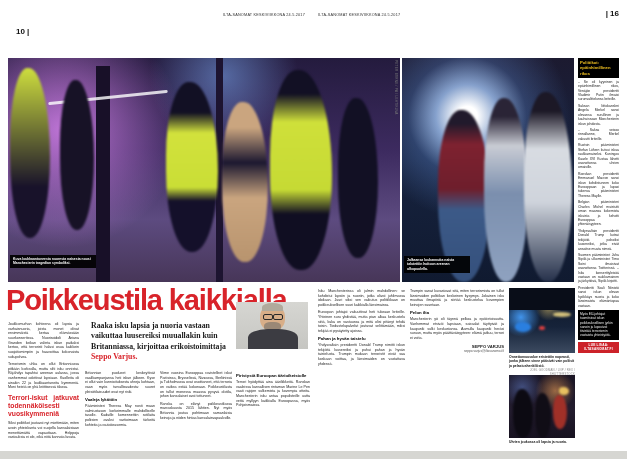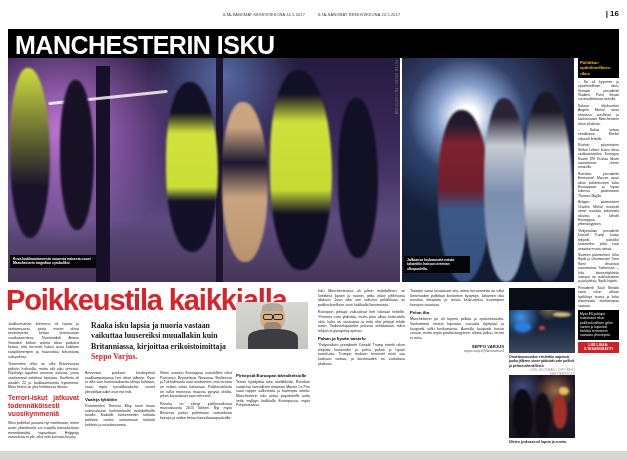--- a/index.html
+++ b/index.html
@@ -73,23 +73,20 @@
 <body>
 
 <div class="sheet">
   <div class="page"></div>
 
   <div class="abs pagenum" style="left:8px;top:27px;margin-left:8px;">10 |</div>
   <div class="abs issue" style="left:185px;top:13px;width:120px;text-align:right;">ILTA-SANOMAT KESKIVIIKKONA 24.5.2017</div>
   <div class="abs issue" style="left:318px;top:13px;">ILTA-SANOMAT KESKIVIIKKONA 24.5.2017</div>
   <div class="abs pagenum" style="left:580px;top:9px;width:39px;text-align:right;">| 16</div>
 
-  <div class="abs banner">
-    <div class="banner-title">MANCHESTERIN ISKU</div>
-  </div>
 
   <div class="abs photo photo-main">
     <div class="blob" style="left:88px;top:8px;width:14px;height:216px;background:#181028;border-radius:0;"></div>
     <div class="blob" style="left:208px;top:0;width:7px;height:224px;background:#1d1430;border-radius:0;"></div>
     <div class="blob" style="left:40px;top:38px;width:120px;height:3px;background:rgba(255,255,255,.8);transform:rotate(-6deg);border-radius:2px;"></div>
     <div class="blob" style="left:52px;top:22px;width:34px;height:150px;background:#171226;filter:blur(1px);"></div>
     <div class="blob" style="left:2px;top:10px;width:40px;height:170px;background:linear-gradient(180deg,#cede3e,#18122a 70%);filter:blur(1px);"></div>
     <div class="blob" style="left:158px;top:24px;width:52px;height:170px;background:linear-gradient(180deg,#121024 18%,#d2e23c 30%,#cade36 62%,#14102a 70%);filter:blur(1px);"></div>
     <div class="blob" style="left:214px;top:44px;width:46px;height:160px;background:linear-gradient(180deg,#caa57f 16%,#1c1830 38%,#caa57f 60%,#b8946e 100%);filter:blur(1px);"></div>
     <div class="blob" style="left:262px;top:12px;width:62px;height:200px;background:linear-gradient(180deg,#121024 12%,#cfe03a 26%,#c6da34 60%,#100e22 72%);filter:blur(1px);"></div>

